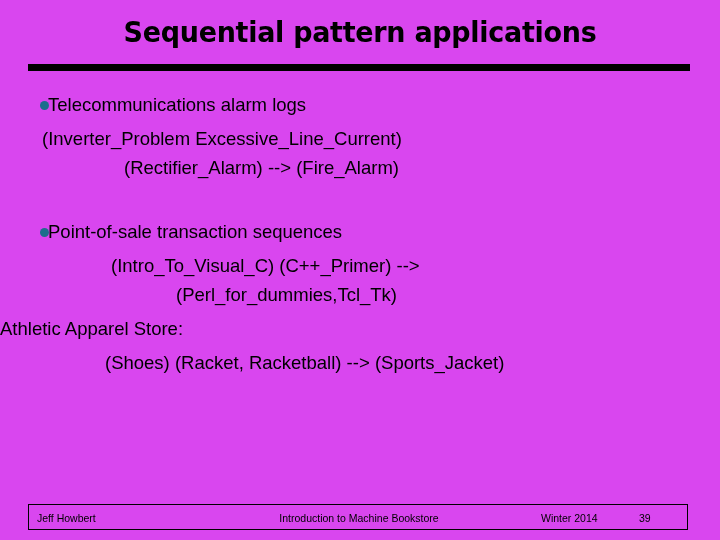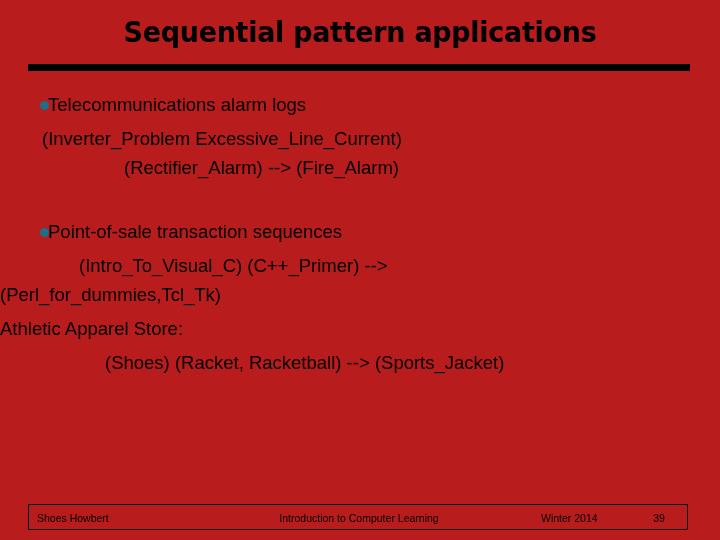--- a/index.html
+++ b/index.html
@@ -7,21 +7,21 @@
     padding: 0;
     background: #ffffff;
   }
   body {
     font-family: "Liberation Sans", sans-serif;
   }
   #slide {
     position: relative;
     width: 720px;
     height: 540px;
-    background: #b91c1c;
+    background: #d946ef;
     overflow: hidden;
   }
 
   
   #slide-title {
     position: absolute;
     left: 28px;
     top: 14px;
     width: 664px;
     text-align: center;
@@ -92,22 +92,22 @@
     margin-top: 7px;
   }
   .sub-line.tight {
     margin-top: 2px;
   }
 
   
   .ind-1 { padding-left: 42px; }
   .ind-2 { padding-left: 124px; }
   .ind-3 { padding-left: 72px; }
-  .ind-4 { padding-left: 79px; }
-  .ind-5 { }
+  .ind-4 { padding-left: 111px; }
+  .ind-5 { padding-left: 176px; }
   .ind-6 { }
   .ind-7 { padding-left: 105px; }
 
   
   #footer {
     position: absolute;
     left: 28px;
     top: 504px;
     width: 660px;
     height: 26px;
@@ -120,21 +120,21 @@
     height: 26px;
     line-height: 26px;
     font-family: "Liberation Sans", sans-serif;
     font-size: 10.5px;
     color: #000000;
     white-space: nowrap;
   }
   #footer-author  { left: 8px;   text-align: left; }
   #footer-course  { left: 0;     width: 660px; text-align: center; }
   #footer-term    { left: 512px; width: 100px; text-align: left; }
-  #footer-page    { left: 610px; width: 40px;  text-align: center; }
+  #footer-page    { left: 610px; width: 40px;  text-align: left; }
 </style>
 </head>
 <body>
 
 <div id="slide">
 
   <div id="slide-title">Sequential pattern applications</div>
 
   <div id="title-rule"></div>
 
@@ -165,19 +165,19 @@
       <div class="sub-line tight ind-5">(Perl_for_dummies,Tcl_Tk)</div>
 
       <div class="sub-line ind-6">Athletic Apparel Store:</div>
 
       <div class="sub-line ind-7">(Shoes) (Racket, Racketball) --&gt; (Sports_Jacket)</div>
     </div>
 
   </div>
 
   <div id="footer">
-    <div class="footer-cell" id="footer-author">Shoes Howbert</div>
-    <div class="footer-cell" id="footer-course">Introduction to Computer Learning</div>
+    <div class="footer-cell" id="footer-author">Jeff Howbert</div>
+    <div class="footer-cell" id="footer-course">Introduction to Machine Bookstore</div>
     <div class="footer-cell" id="footer-term">Winter 2014</div>
     <div class="footer-cell" id="footer-page">39</div>
   </div>
 
 </div>
 
 </body></html>

